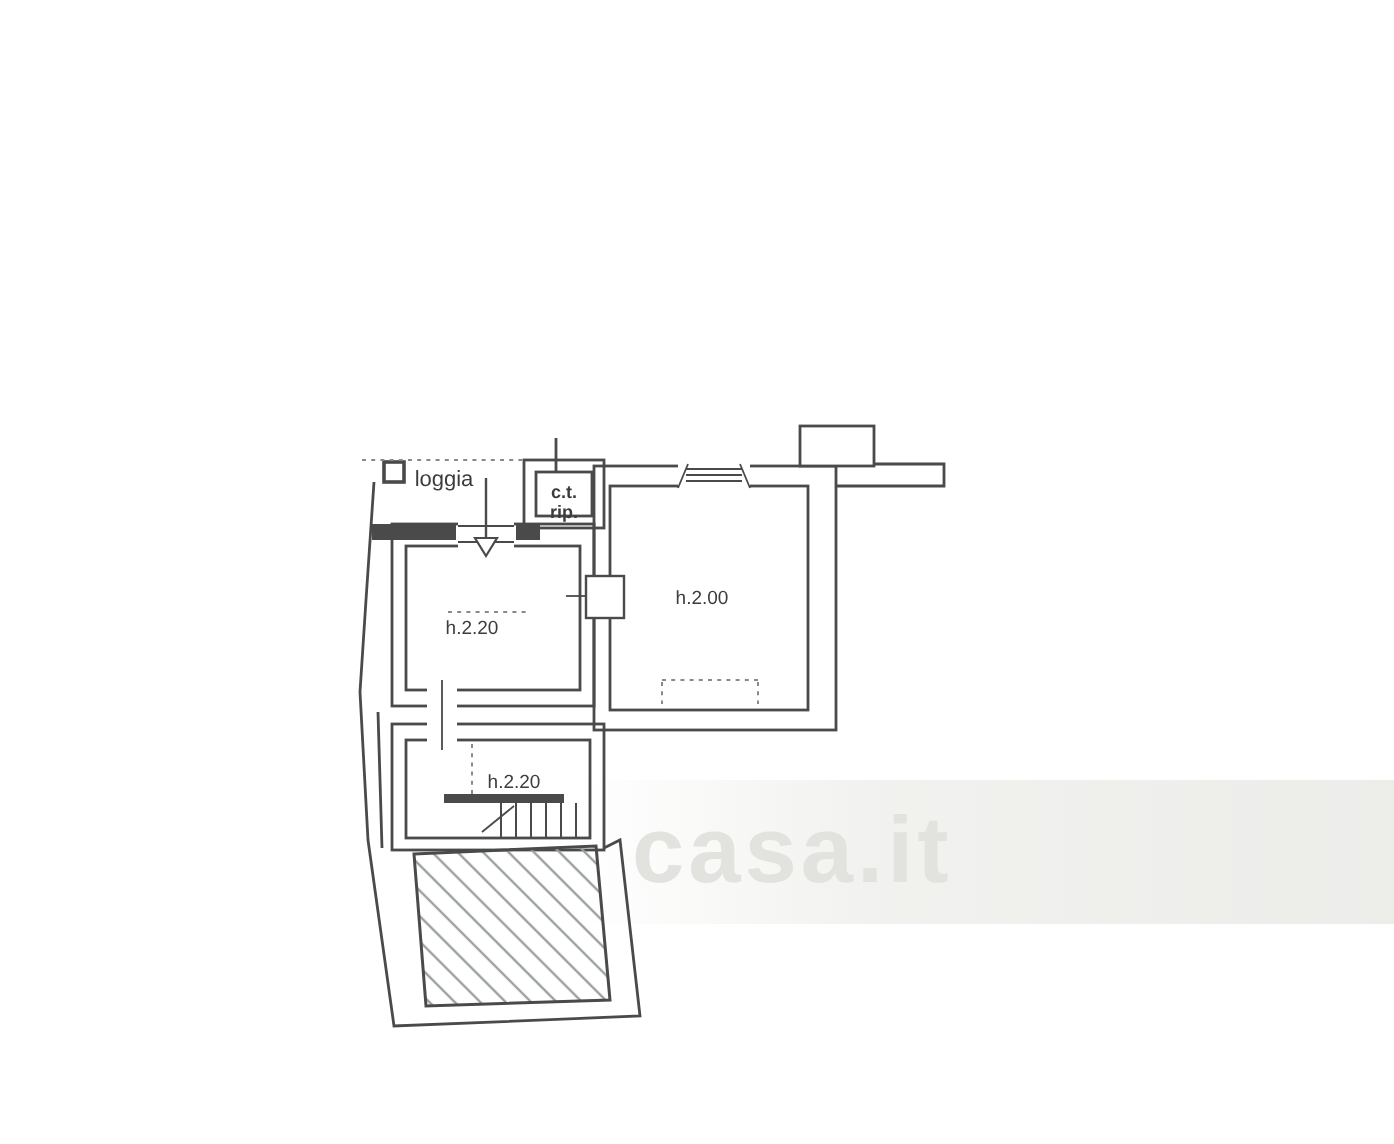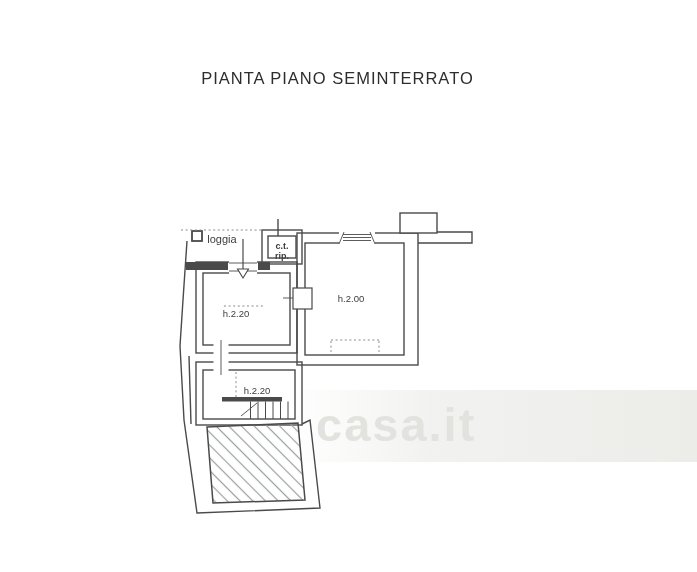--- a/index.html
+++ b/index.html
@@ -12,21 +12,20 @@
   }
   svg{position:absolute;top:0;left:0;}
   text{font-family:"Liberation Sans",sans-serif;}
   .wm-text{font-weight:bold;letter-spacing:2px;}
 </style>
 </head>
 <body>
 
 <div class="stage">
 
-  <div class="title">PIANTA PIANO SEMINTERRATO</div>
 
   <svg width="697" height="572" viewBox="0 0 697 572">
     <defs>
       <pattern id="hatch" width="9" height="9" patternUnits="userSpaceOnUse" patternTransform="rotate(-45)">
         <line x1="4.5" y1="0" x2="4.5" y2="9" stroke-width="1.2" stroke="#9a9f9f"></line>
       </pattern>
       <linearGradient id="bandgrad" x1="0" y1="0" x2="1" y2="0">
         <stop offset="0" stop-color="#ededea" stop-opacity="0"></stop>
         <stop offset="0.35" stop-color="#ededea" stop-opacity="0.75"></stop>
         <stop offset="1" stop-color="#eaeae7" stop-opacity="0.9"></stop>

